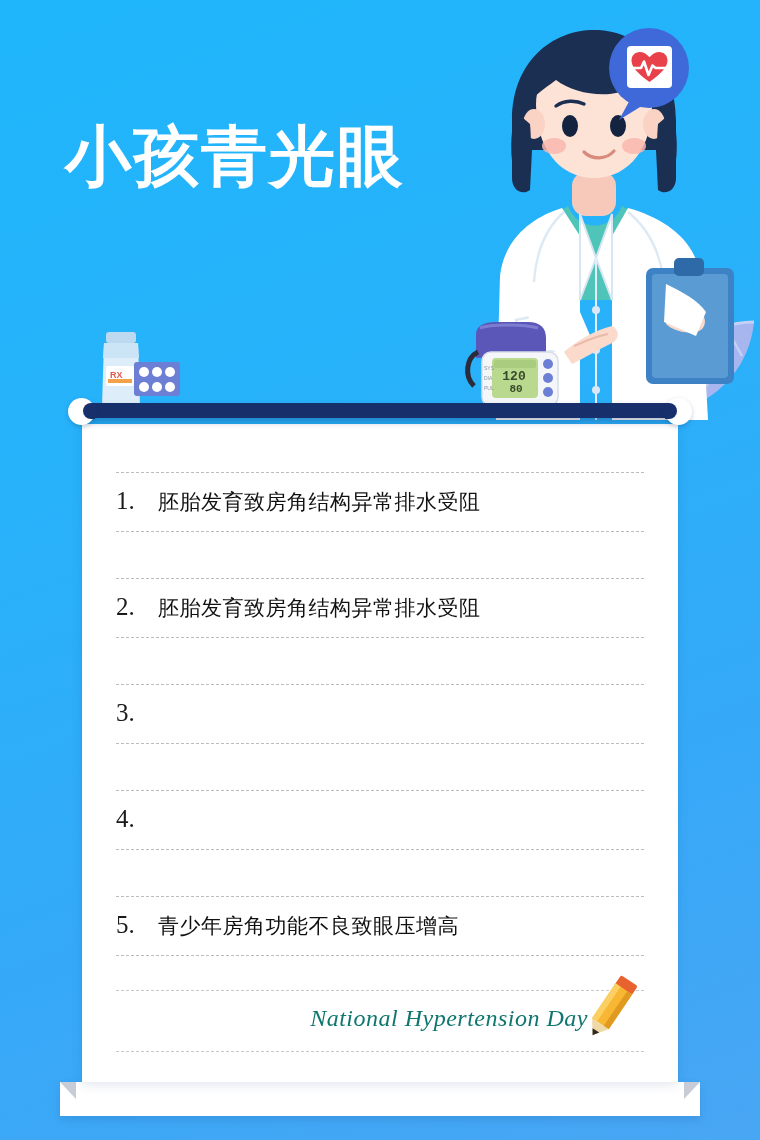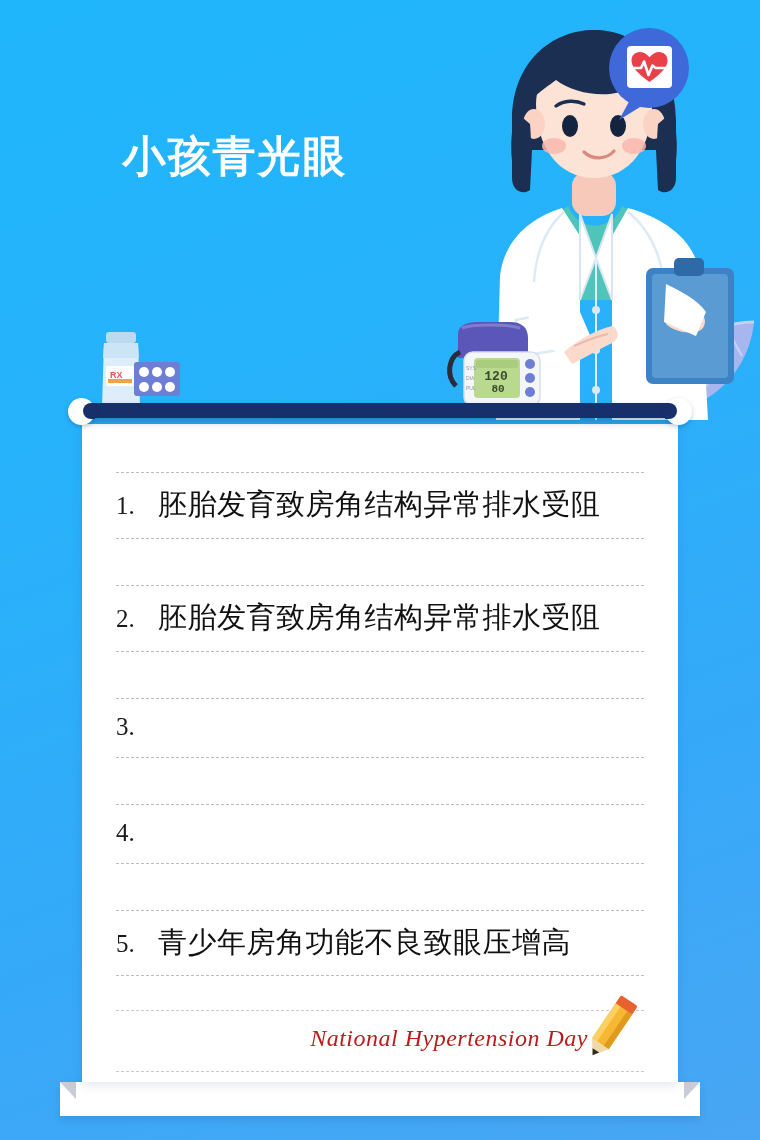--- a/index.html
+++ b/index.html
@@ -27,21 +27,21 @@
     left: 0;
     top: 118px;
     width: 470px;
     text-align: center;
     z-index: 6;
   }
   .title-line {
     display: block;
     color: #ffffff;
     font-weight: bold;
-    font-size: 43px;
+    font-size: 66px;
     line-height: 76px;
     letter-spacing: 2px;
     white-space: nowrap;
   }
   .title-line.second {
     margin-top: 2px;
   }
 
   
   .doctor-wrap {
@@ -84,21 +84,21 @@
     width: 100px;
     height: 82px;
     z-index: 5;
     text-decoration: underline;
   }
   .pills-svg { display:block; width:100px; height:82px; }
 
   
   .bp-wrap {
     position: absolute;
-    left: 444px;
+    left: 462px;
     top: 318px;
     width: 116px;
     height: 92px;
     z-index: 6;
     text-decoration: underline;
   }
   .bp-svg { display:block; width:116px; height:92px; }
 
   
   .card {
@@ -173,42 +173,42 @@
   .item:last-of-type { margin-bottom: 34px; }
   .item-num {
     font-family: "Liberation Serif", serif;
     font-size: 25px;
     color: #1a1a1a;
     min-width: 42px;
     flex: 0 0 auto;
   }
   .item-text {
     font-family: "Liberation Sans", sans-serif;
-    font-size: 29px;
+    font-size: 21px;
     color: #111111;
     letter-spacing: 0.5px;
     line-height: 1.2;
     white-space: nowrap;
   }
 
   .watermark-row {
     position: relative;
     margin: 0 34px;
     height: 60px;
     border-top: 1px dashed #c9c9c9;
     border-bottom: 1px dashed #c9c9c9;
   }
   .watermark-text {
     position: absolute;
     right: 56px;
     top: 14px;
     font-family: "Liberation Serif", serif;
     font-style: italic;
     font-size: 24px;
-    color: #b91c1c;
+    color: #0f766e;
     white-space: nowrap;
     letter-spacing: 0.5px;
   }
   .pencil-wrap {
     position: absolute;
     right: 2px;
     top: -22px;
     width: 62px;
     height: 78px;
   }

